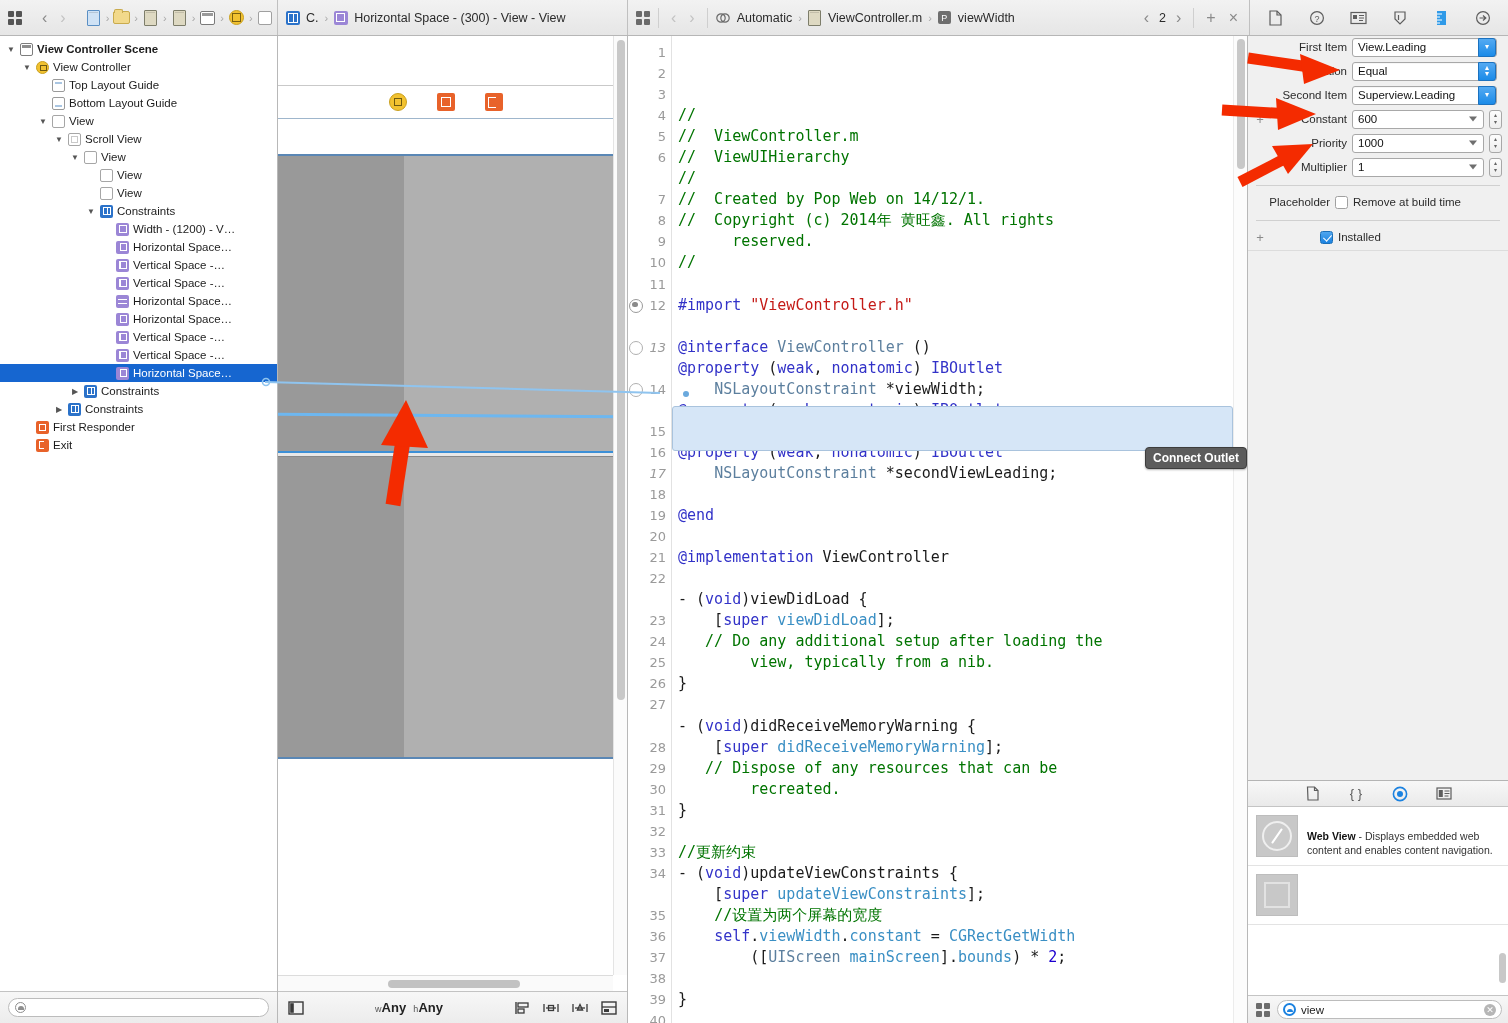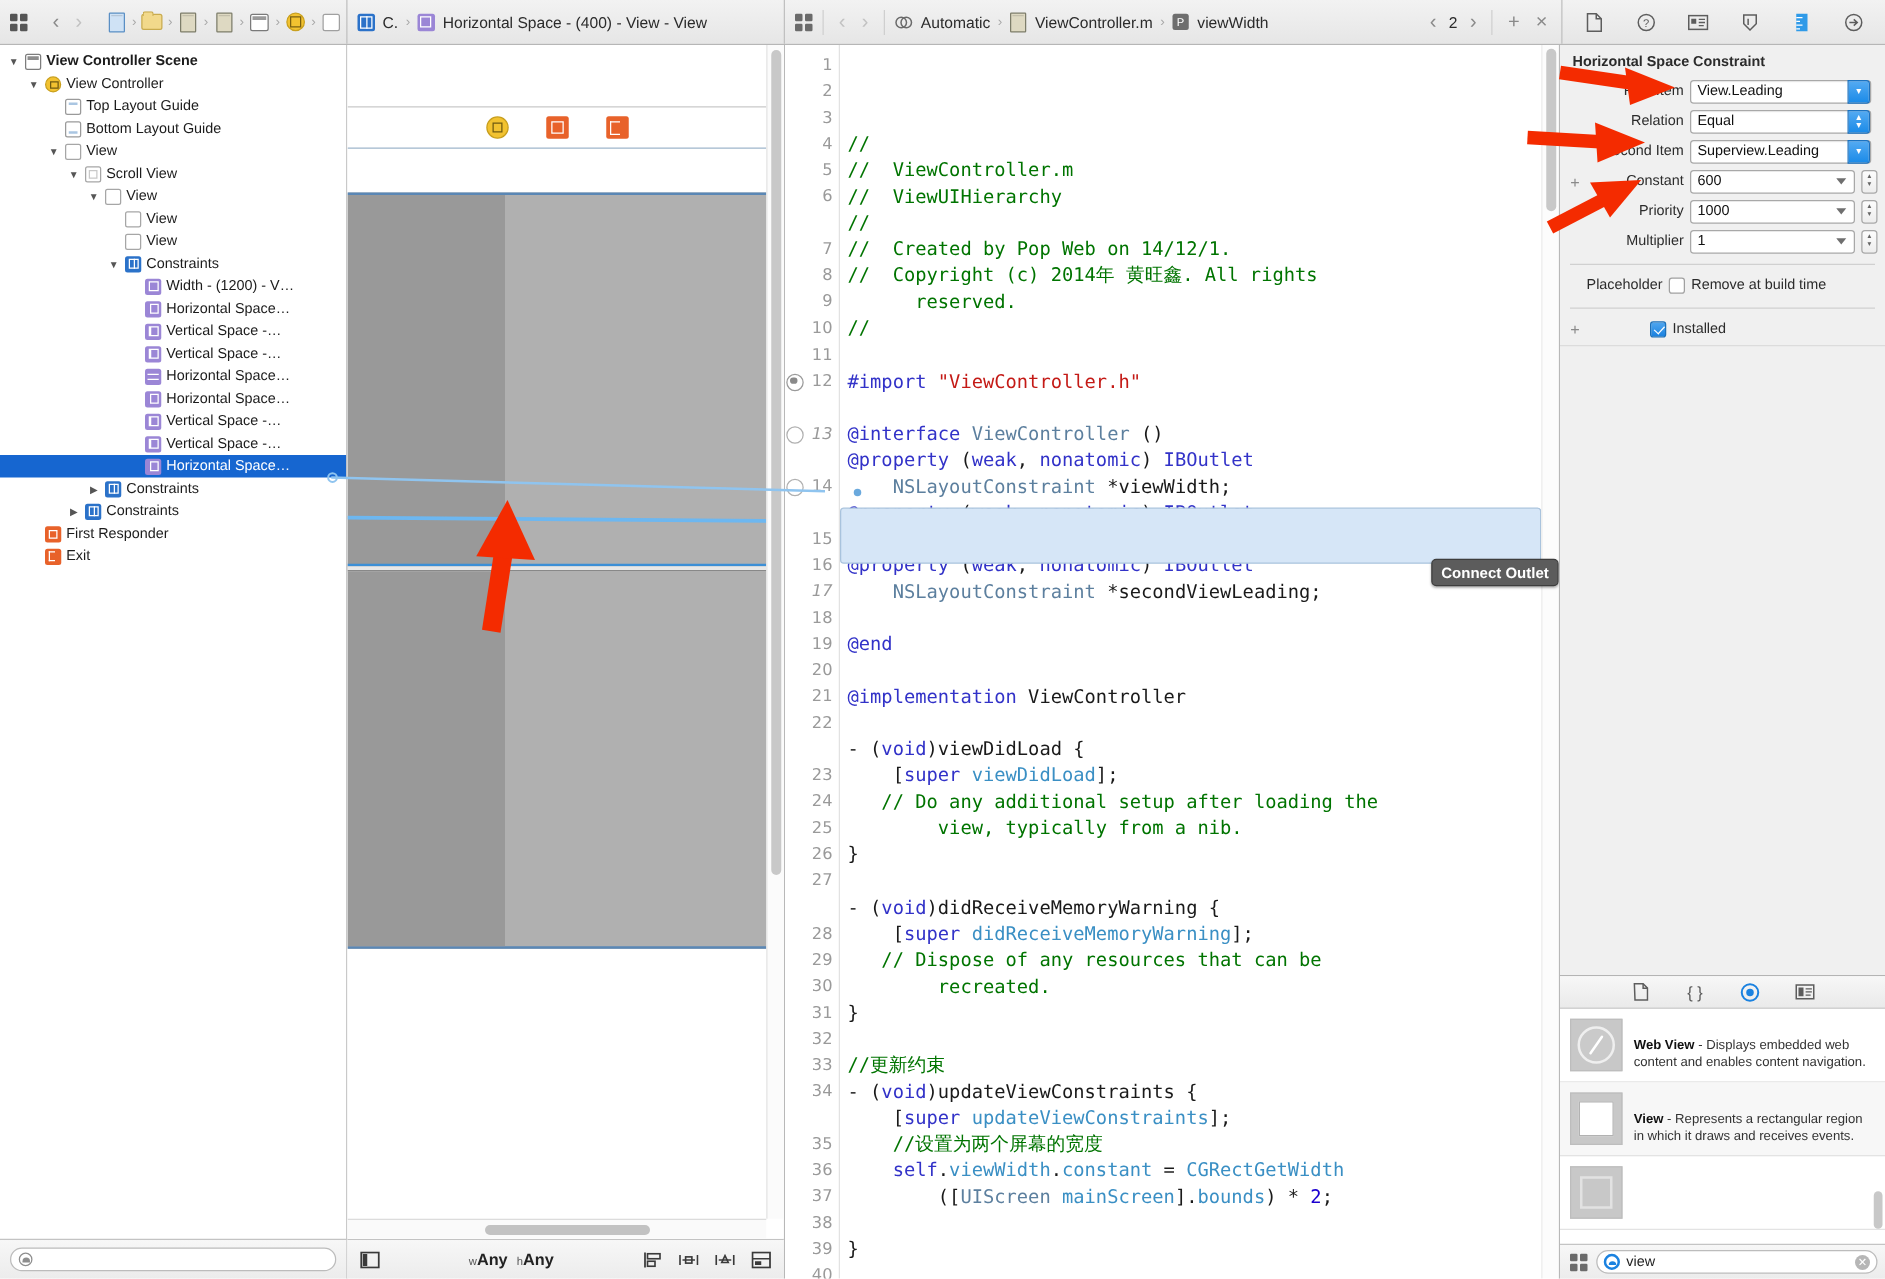--- a/index.html
+++ b/index.html
@@ -424,21 +424,21 @@
 
     <div class="jumpbar jb-canvas">
       <span class="tb-icon">
           <span class="constraint-ic"></span>
         </span>
       <span class="jb-text">C.</span>
       <span class="chev">›</span>
       <span class="tb-icon">
           <span class="hspace-ic"></span>
         </span>
-      <span class="jb-text">Horizontal Space - (400) - View - View</span>
+      <span class="jb-text">Horizontal Space - (300) - View - View</span>
     </div>
 
     <div class="jumpbar jb-editor">
       <span class="tb-icon">
         <span class="grid-icon light">
             <i></i>
             <i></i>
             <i></i>
             <i></i>
           </span>
@@ -763,21 +763,20 @@
 <span class="cmt">        recreated.</span></div><div class="cl">}</div><div class="cl">&nbsp;</div><div class="cl"><span class="cmt">//更新约束</span></div><div class="cl">- (<span class="pre">void</span>)updateViewConstraints {</div><div class="cl">    [<span class="pre">super</span> <span class="meth">updateViewConstraints</span>];</div><div class="cl">    <span class="cmt">//设置为两个屏幕的宽度</span></div><div class="cl tall2">    <span class="pre">self</span>.<span class="meth">viewWidth</span>.<span class="meth">constant</span> = <span class="meth">CGRectGetWidth</span>
         ([<span class="typ">UIScreen</span> <span class="meth">mainScreen</span>].<span class="meth">bounds</span>) * <span class="num">2</span>;</div><div class="cl">&nbsp;</div><div class="cl">}</div><div class="cl">&nbsp;</div></div>
         <div class="editor-vscroll">
           <div class="thumb"></div>
         </div>
         <div class="tooltip">Connect Outlet</div>
       </div>
     </div>
 
     <div class="inspector">
-      <div class="insp-title">Horizontal Space Constraint</div>
       <div class="insp-rows" id="insp-rows">
           <div class="irow">
             <span class="plus-col"></span>
             <span class="ilabel">First Item</span>
             <span class="combo">
               <span>View.Leading</span>
               <span class="btn">
                 <span>▾</span>
               </span>
             </span>
@@ -890,26 +889,20 @@
         <div class="lib-list" id="lib-list">
           <div class="lib-vscroll">
             <div class="thumb"></div>
           </div>
         <div class="lib-item">
               <div class="lib-thumb">
                 <div class="compass"></div>
               </div>
               <div class="lib-text"><b>Web View</b><span> - Displays embedded web content and enables content navigation.</span></div>
             </div>
-            <div class="lib-item alt">
-              <div class="lib-thumb">
-                <div class="white-sq"></div>
-              </div>
-              <div class="lib-text"><b>View</b><span> - Represents a rectangular region in which it draws and receives events.</span></div>
-            </div>
             <div class="lib-item">
               <div class="lib-thumb">
                 <div class="grey-sq"></div>
               </div>
             </div>
           </div>
         <div class="lib-search">
           <span class="tb-icon">
             <span class="grid-icon light">
                 <i></i>

